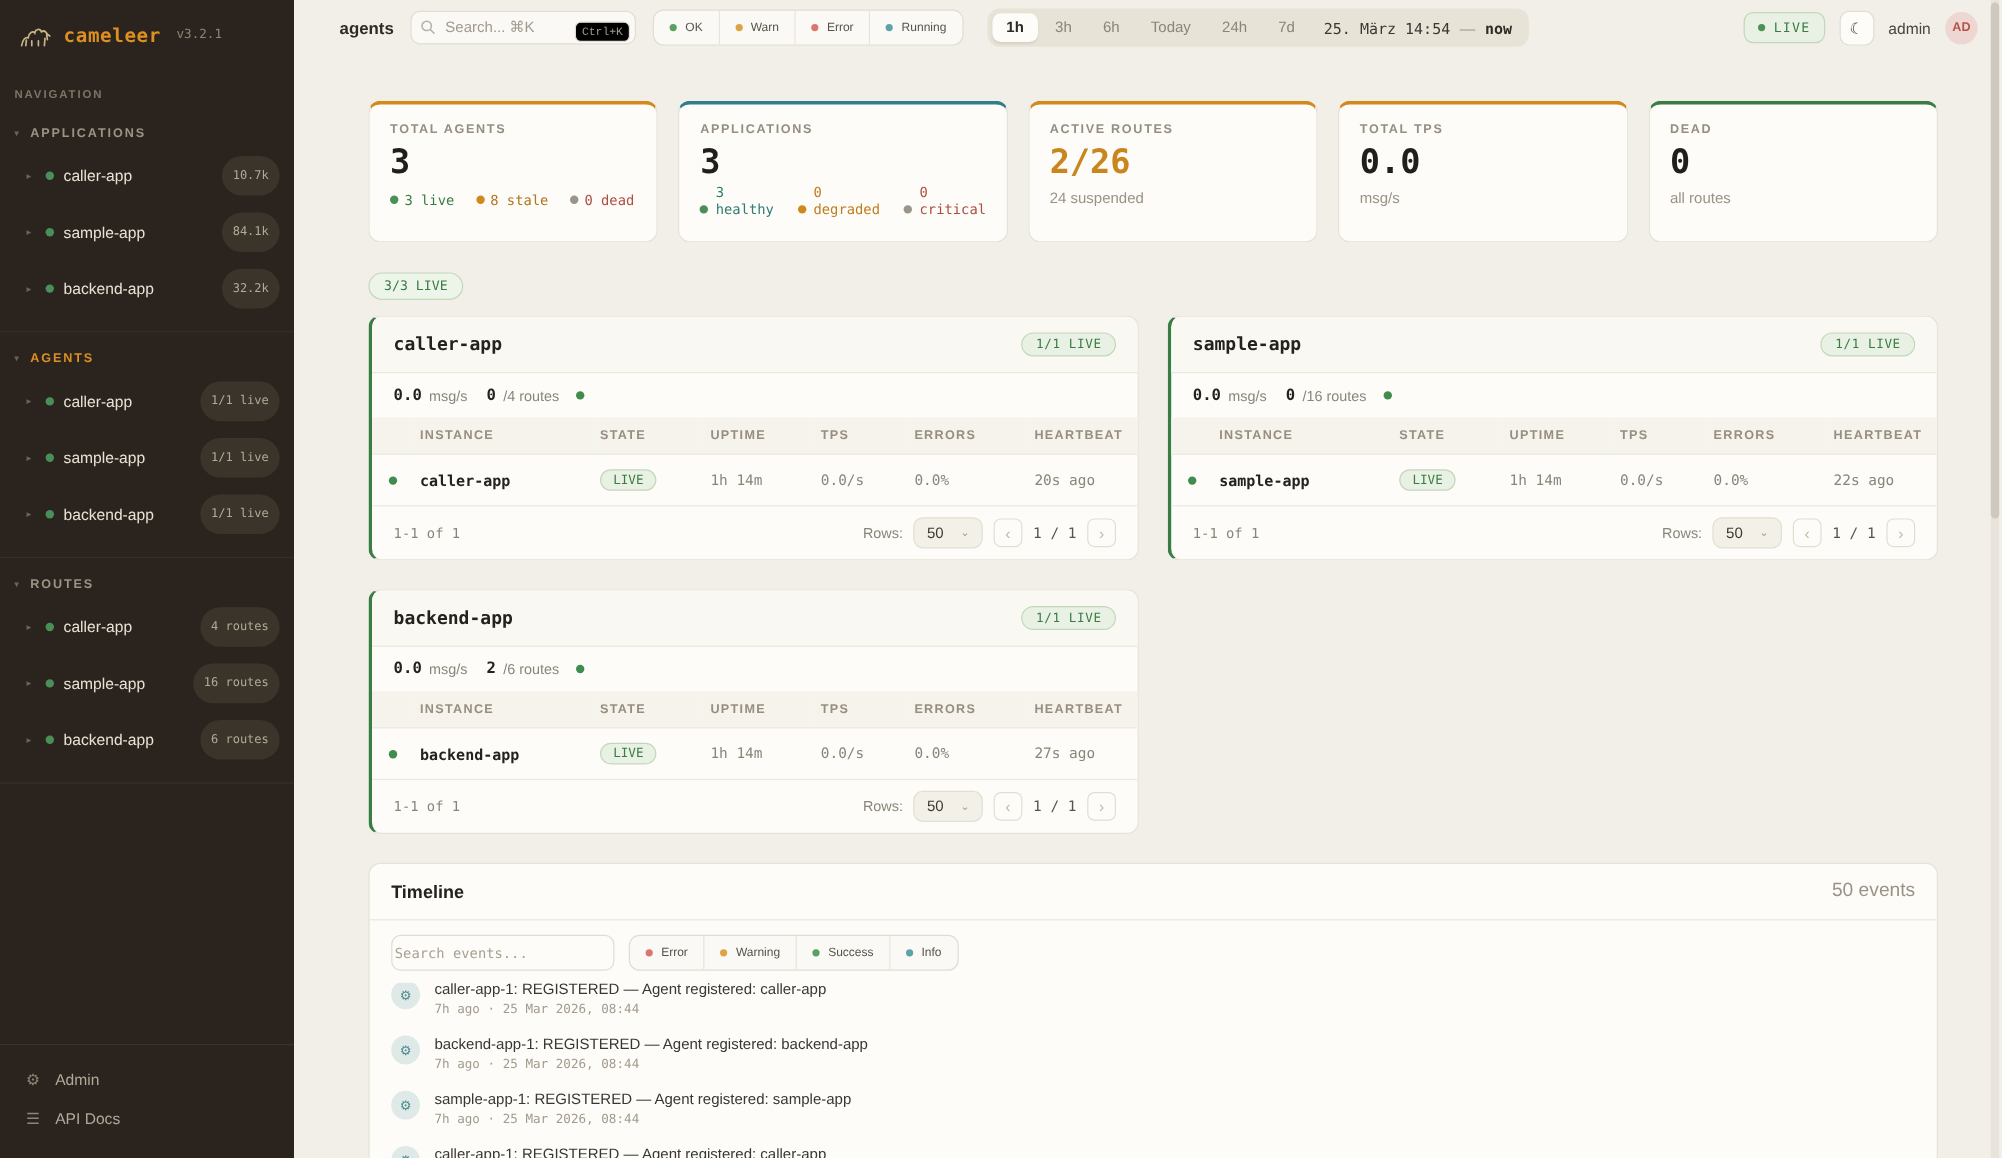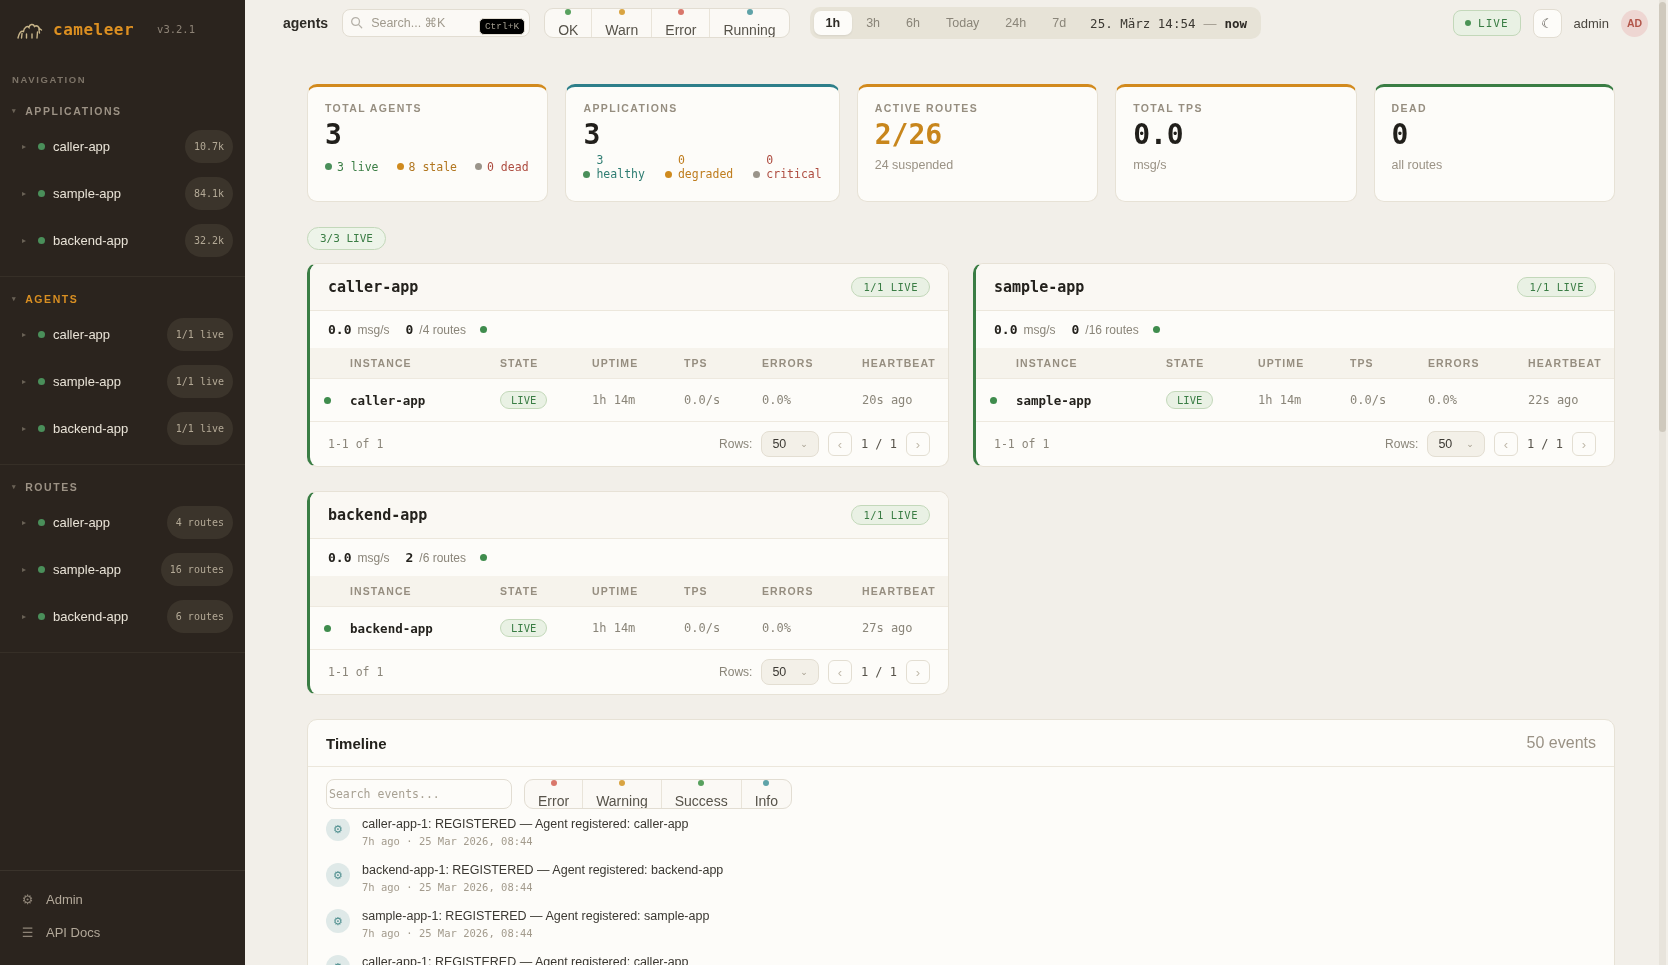--- a/index.html
+++ b/index.html
@@ -6,21 +6,21 @@
   html,body { width:1668px; height:965px; overflow:hidden; }
   body { font-family:"Liberation Sans", sans-serif; background:#f2efe9; color:#2e2b26; font-size:13px; }
   .mono { font-family:"DejaVu Sans Mono", monospace; }
 
   .app { display:flex; width:1668px; height:965px; }
 
   
   .sidebar { width:245px; min-width:245px; height:100%; background:#2b241e; color:#e8e2d6; display:flex; flex-direction:column; position:relative; }
   .logo-row { display:flex; align-items:center; gap:9px; padding:14px 14px 12px 14px; }
   .logo-title { font-family:"DejaVu Sans Mono", monospace; font-weight:bold; font-size:16px; color:#dd9021; letter-spacing:.5px; }
-  .logo-ver { font-family:"DejaVu Sans Mono", monospace; font-size:10.5px; color:#8d8376; margin-left:14px; }
+  .logo-ver { font-family:"DejaVu Sans Mono", monospace; font-size:10.5px; color:#8d8376; margin-left:4px; }
   .filter-wrap { margin:8px 12px 4px 12px; position:relative; }
   .filter-wrap input { width:100%; height:30px; background:#322b24; border:1px solid #463e33; border-radius:8px; color:#d8d2c6; font-size:12.5px; padding:0 10px 0 30px; outline:none; }
   .filter-wrap input::placeholder { color:#8a8072; }
   .filter-search-icon { position:absolute; left:9px; top:7px; opacity:.6; }
   .nav-label { font-size:9.5px; letter-spacing:1.6px; color:#7d7468; font-weight:bold; padding:18px 14px 4px 12px; }
   .side-section { padding:10px 0 12px 0; border-bottom:1px solid #362f27; }
   .side-section:last-of-type { border-bottom:none; }
   .side-head { display:flex; align-items:center; gap:8px; padding:6px 14px 6px 12px; font-size:10.5px; font-weight:bold; letter-spacing:1.6px; color:#9c9285; }
   .side-head.accent { color:#d98f22; }
   .side-caret { font-size:7px; color:#6b6357; }
@@ -36,21 +36,21 @@
   
   .main { flex:1; display:flex; flex-direction:column; position:relative; }
   .topbar { height:46px; display:flex; align-items:center; padding:0 20px 0 38px; gap:14px; }
   .page-name { font-weight:bold; font-size:14px; color:#2e2b26; }
   .search-box { position:relative; width:188px; }
   .search-box input { width:100%; height:28px; border:1px solid #e2ddd2; background:#fbf9f5; border-radius:8px; padding:0 52px 0 28px; font-size:12.5px; color:#57534a; outline:none; }
   .search-box input::placeholder { color:#a09a8d; }
   .sb-icon { position:absolute; left:8px; top:7px; opacity:.55; }
   .kbd { position:absolute; right:5px; top:9px; font-family:Liberation Mono, monospace; font-size:9.5px; color:#a09a8d; border:1px solid #e2ddd2; border-radius:5px; padding:2px 5px; background:#000000; }
   .chip-group { display:flex; align-items:stretch; height:30px; background:#fbf9f5; border:1px solid #e2ddd2; border-radius:9px; overflow:hidden; }
-  .chip { display:flex; align-items:center; gap:7px; padding:0 13px; font-size:14px; color:#57534a; border-right:1px solid #e9e4d9; cursor:pointer;flex-direction:column; }
+  .chip { display:flex; align-items:center; gap:7px; padding:0 13px; font-size:10px; color:#57534a; border-right:1px solid #e9e4d9; cursor:pointer; }
   .chip:last-child { border-right:none; }
   .chip .dot { width:6px; height:6px; }
   .time-group { display:flex; align-items:center; height:32px; background:#e7e3d7; border-radius:10px; padding:0 14px 0 4px; gap:2px; margin-left:6px; }
   .time-btn { padding:5px 12px; font-size:12.5px; color:#8a8579; border-radius:7px; cursor:pointer; }
   .time-btn.active { background:#fdfcf9; color:#2e2b26; font-weight:bold; box-shadow:0 1px 2px rgba(0,0,0,.08); }
   .time-date { font-family:"DejaVu Sans Mono", monospace; font-size:12.5px; color:#3c3933; margin-left:10px; }
   .time-dash { color:#a09a8d; margin:0 6px; }
   .time-now { font-family:"DejaVu Sans Mono", monospace; font-weight:bold; font-size:12.5px; color:#2e2b26; }
   .top-right { margin-left:auto; display:flex; align-items:center; gap:12px; }
   .live-pill { display:flex; align-items:center; gap:7px; height:26px; padding:0 11px; background:#e9f1e4; border:1px solid #c3d8ba; border-radius:8px; font-family:"DejaVu Sans Mono", monospace; font-size:11px; letter-spacing:1px; color:#3a7d44; }

